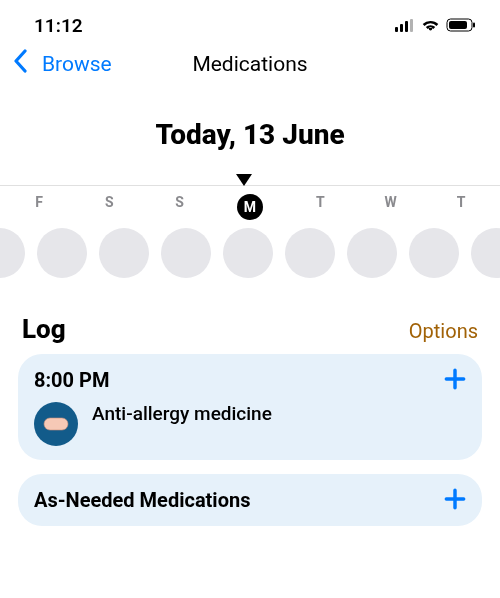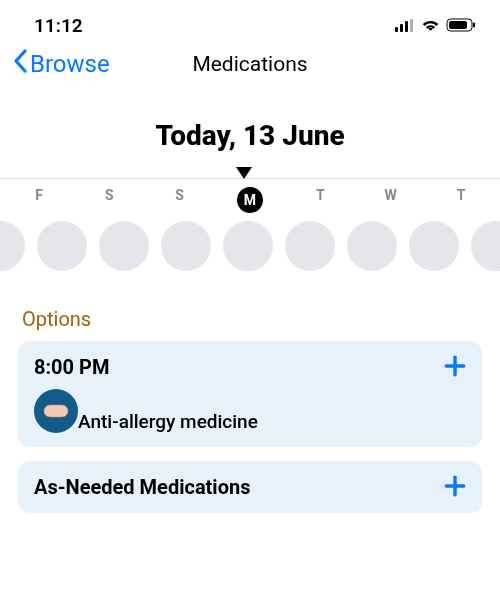--- a/index.html
+++ b/index.html
@@ -2,46 +2,46 @@
 <html><head>
   <meta charset="utf-8">
   <style>
     * { margin:0; padding:0; box-sizing:border-box; font-family:-apple-system,BlinkMacSystemFont,"Segoe UI",Roboto,Helvetica,Arial,sans-serif; -webkit-font-smoothing:antialiased; }
     body { width:500px; height:598px; background:#fff; color:#000; overflow:hidden; }
 
     .status-bar { display:flex; justify-content:space-between; align-items:center; padding:14px 24px 8px 34px; font-size:19px; font-weight:600;gap:12px; }
     .status-right { display:flex; align-items:center; gap:6px; }
 
     .nav { position:relative; display:flex; align-items:center; padding:4px 12px 10px; }
-    .nav-back { display:flex; align-items:center; gap:2px; color:#007aff; font-size:24px; font-weight:400; }
+    .nav-back { display:flex; align-items:center; gap:14px; color:#007aff; font-size:21px; font-weight:400; }
     .nav-title { position:absolute; left:50%; transform:translateX(-50%); font-size:21px; font-weight:400; }
 
-    .date-header { text-align:center; font-size:28px; font-weight:800; margin-top:30px; margin-bottom:12px; }
+    .date-header { text-align:center; font-size:28px; font-weight:800; margin-top:30px; margin-bottom:20px; }
 
     .pointer-row { position:relative; height:14px; }
     .pointer { position:absolute; left:244px; top:0; transform:translateX(-50%); }
     .divider { height:1px; background:#e0e0e0; }
 
     .days-row { display:flex; justify-content:space-between; padding:8px 26px 6px; font-size:14px; font-weight:700; color:#8a8a8e; }
     .day-label.active-wrap { width:26px; height:26px; line-height:26px; text-align:center; background:#000; color:#fff; border-radius:50%; }
     .day-label { width:26px; text-align:center; }
 
     .circles-row { display:flex; align-items:center; padding:2px 0 18px; overflow:hidden; }
     .circle { flex:0 0 auto; width:50px; height:50px; border-radius:50%; background:#e6e6ea; margin:0 6px; }
     .circle.edge-left { margin-left:-25px; }
     .circle.edge-right { margin-right:-25px; }
 
     .log-header { display:flex; justify-content:space-between; align-items:baseline; padding:18px 22px 10px; }
     .log-title { font-size:26px; font-weight:800; }
     .options-link { color:#a16207; font-size:20px; font-weight:400; }
 
-    .card { background:#e6f1fa; border-radius:12px; margin:0 18px 14px; padding:14px 16px; position:relative; }
+    .card { background:#e6f1fa; border-radius:24px; margin:0 18px 14px; padding:14px 16px; position:relative; }
     .card-time { font-size:20px; font-weight:700; margin-bottom:10px; }
     .card-add { position:absolute; right:14px; top:12px; color:#007aff; }
-    .med-row { display:flex; align-items:flex-end; }
+    .med-row { display:flex; align-items:flex-start; gap:14px; }
     .pill-icon-wrap { width:44px; height:44px; border-radius:50%; background:#125b8a; display:flex; align-items:center; justify-content:center; }
     .med-name { font-size:19px; font-weight:500; }
 
     .card2-title { font-size:20px; font-weight:700;margin-top:10px; }
 
     .plus-svg { width:26px; height:26px; }
   </style>
 </head>
 <body>
 
@@ -110,20 +110,21 @@
   <div class="circle"></div>
   <div class="circle"></div>
   <div class="circle"></div>
   <div class="circle"></div>
   <div class="circle"></div>
   <div class="circle"></div>
   <div class="circle edge-right"></div>
 </div>
 
 <div class="log-header">
+  <span class="log-title">Log</span>
   <span class="options-link">Options</span>
 </div>
 
 <div class="card">
   <div class="card-time">8:00 PM</div>
   <span class="card-add">
     <svg class="plus-svg" viewBox="0 0 24 24">
         <path d="M12 4v16M4 12h16" stroke="#007aff" stroke-width="3.2" stroke-linecap="round"></path>
       </svg>
   </span>

